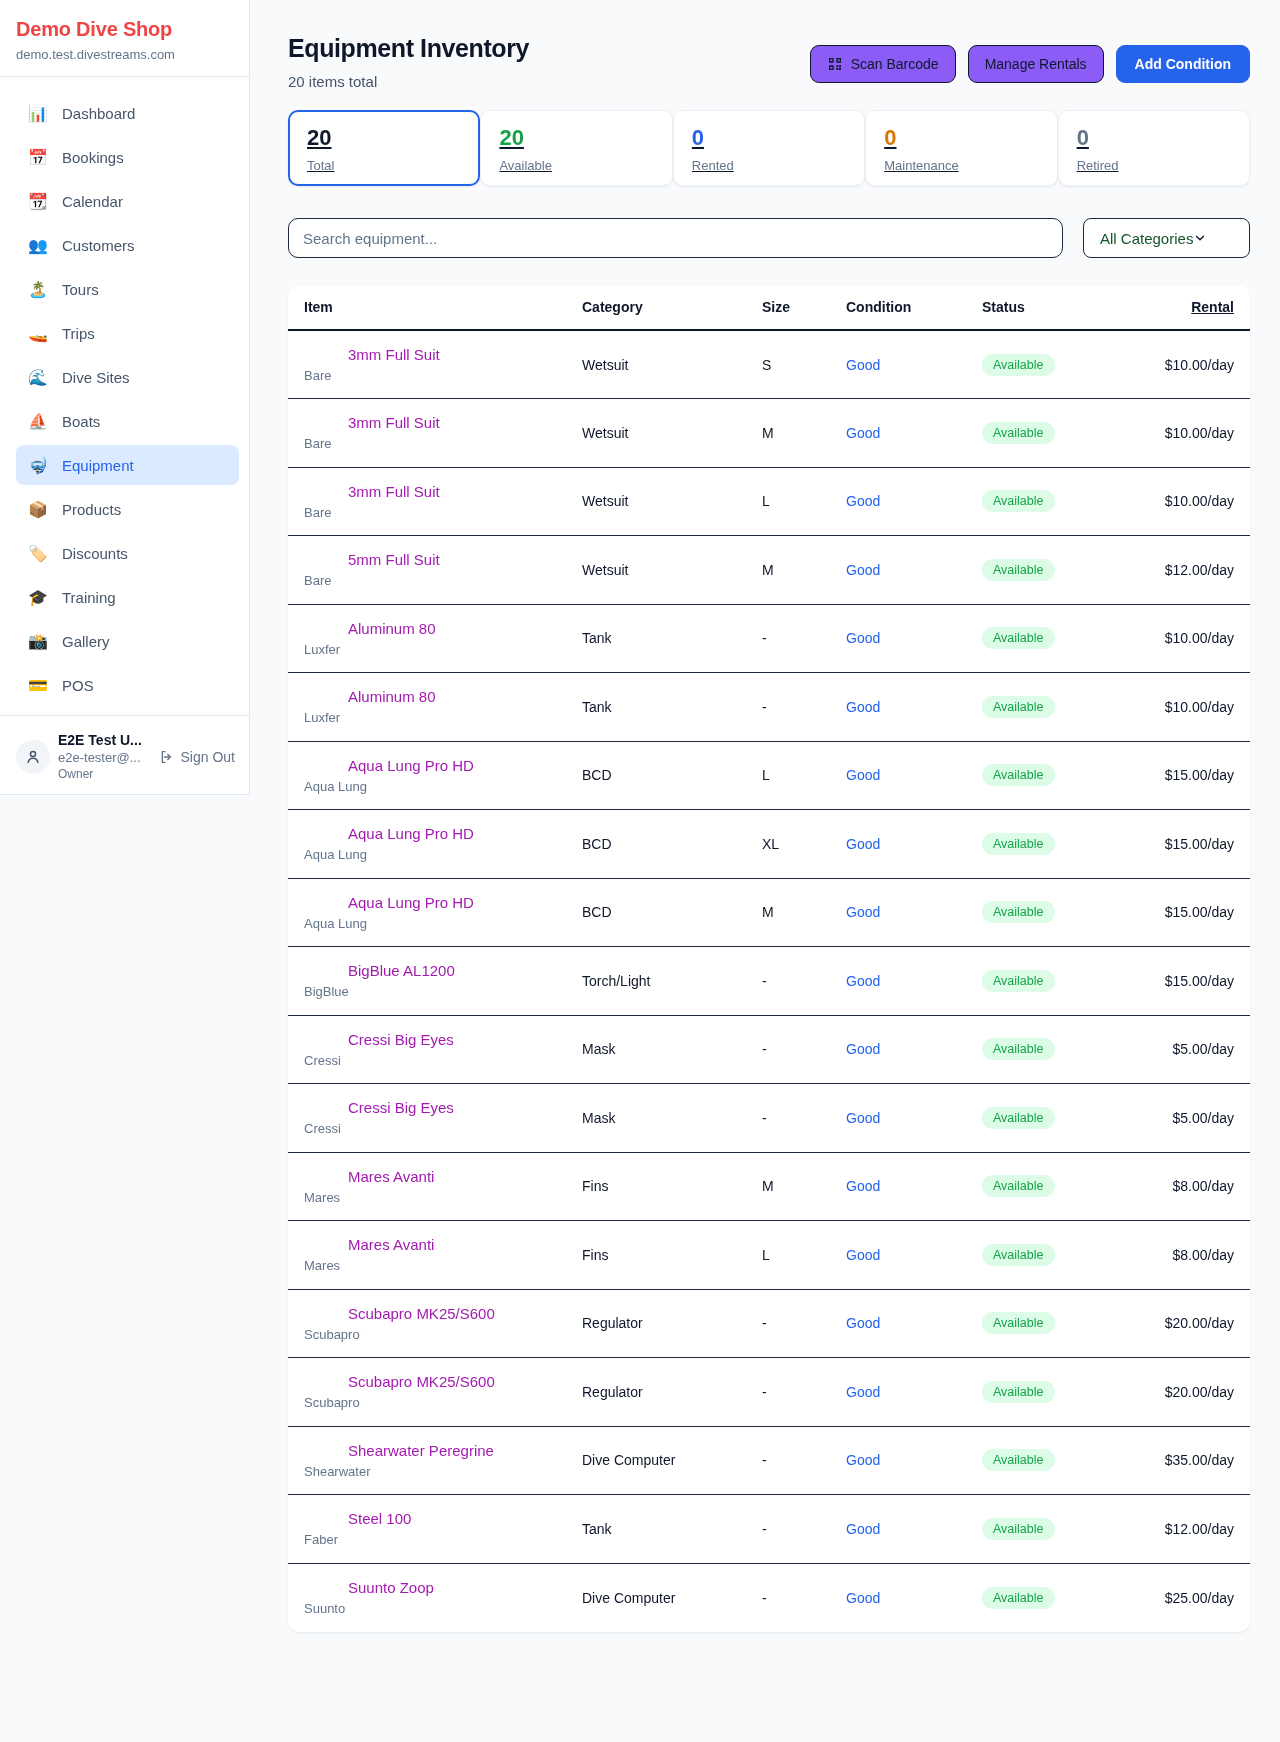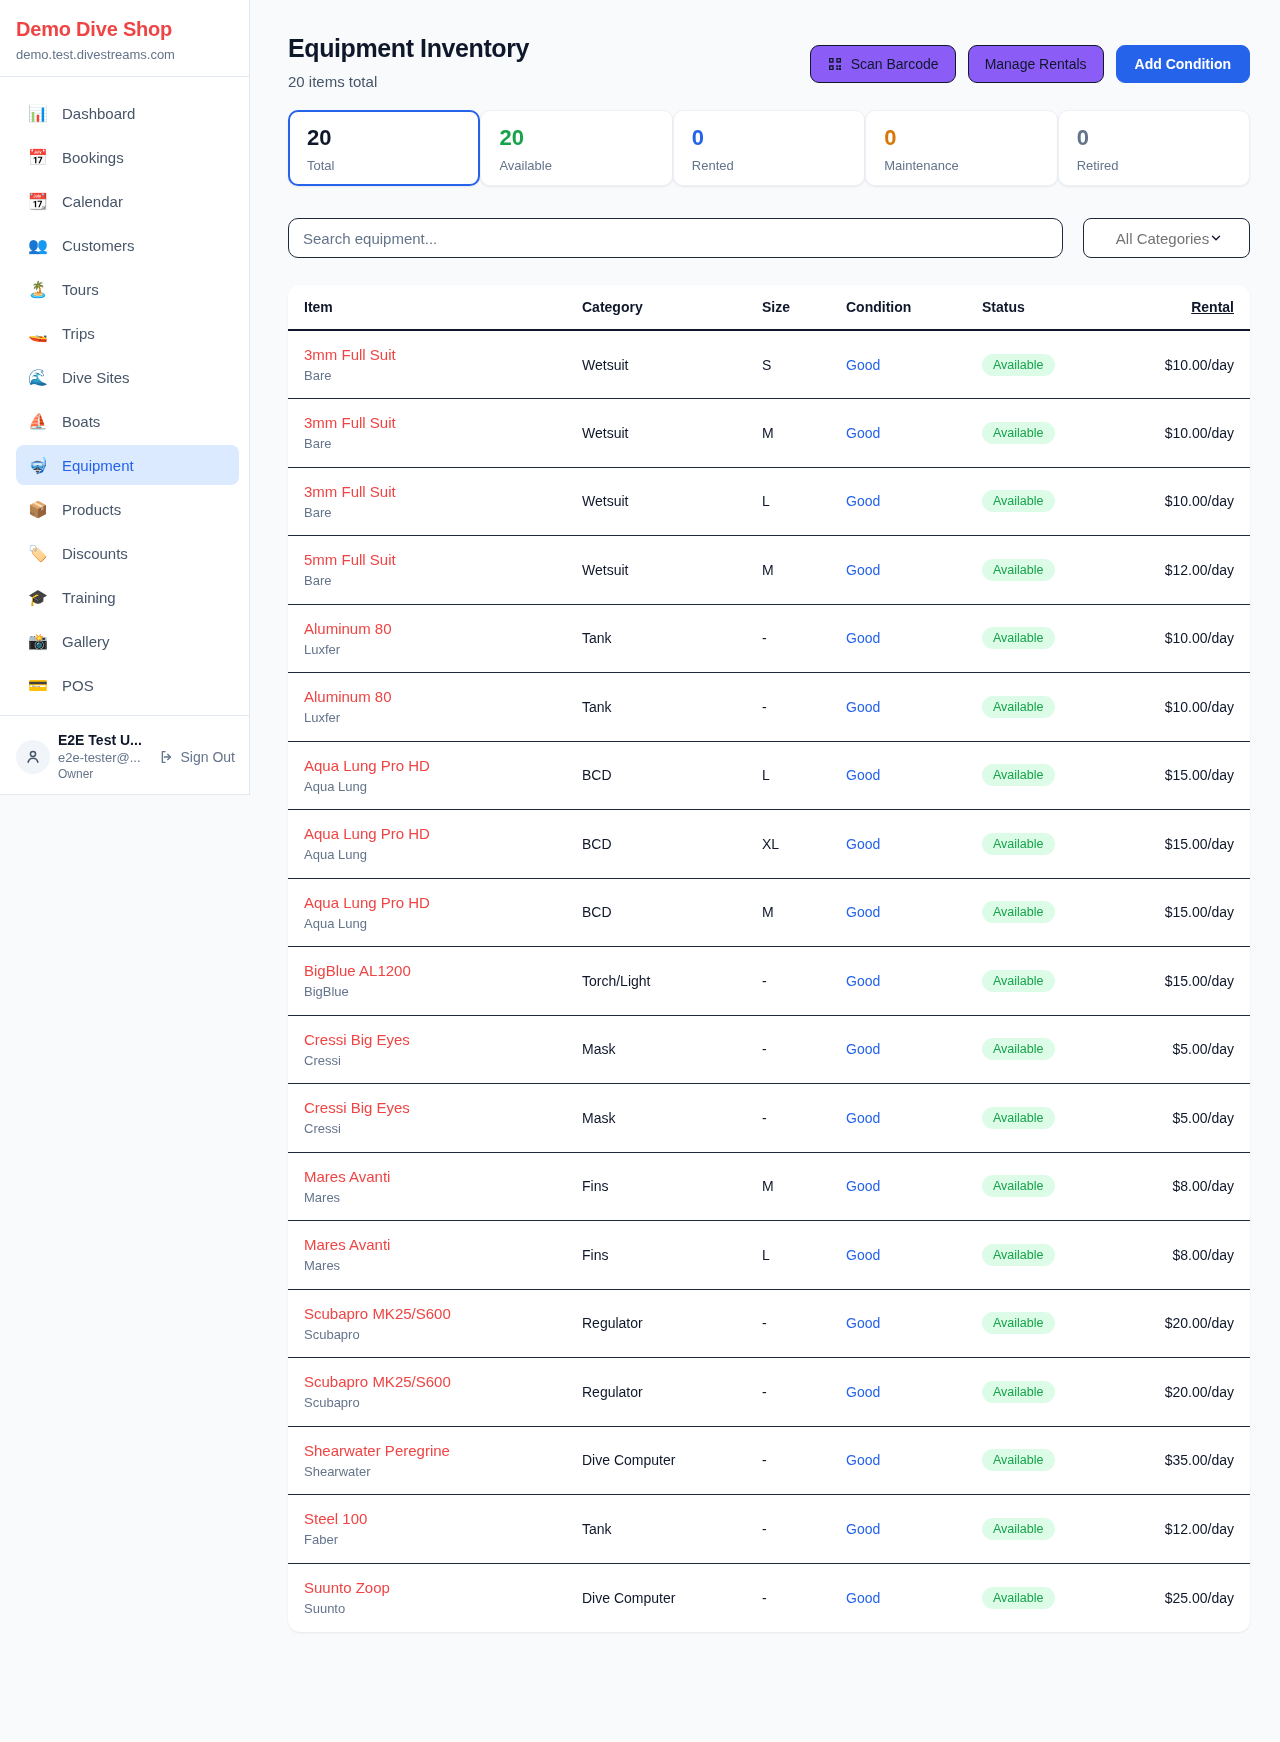--- a/index.html
+++ b/index.html
@@ -54,62 +54,62 @@
   .page-subtitle { font-size:15px; color:#475569; margin-top:10px; }
   .header-actions { margin-left:auto; display:flex; gap:12px; margin-top:4px; }
   .btn {
     height:38px; border-radius:9px; border:1px solid #0f172a;
     background:#8b5cf6; color:#0f172a; font-size:14px; font-weight:500;
     padding:0 16px; display:inline-flex; align-items:center; gap:8px;
     font-family:"Liberation Sans", sans-serif; cursor:pointer;
   }
   .btn-primary { background:#2563eb; border:1px solid #2563eb; color:#fff; font-weight:600; padding:0 18px; }
   
-  .stats { display:flex; margin-top:20px; }
+  .stats { display:flex; margin-top:20px;text-decoration:underline; }
   .stat-card {
     flex:1; height:76px; background:#fff; border-radius:10px;
     padding:14px 18px; box-shadow:0 1px 2px rgba(15,23,42,.08);
     border:1px solid #eef2f6; cursor:pointer;
   }
   .stat-card.selected { border:2px solid #2563eb; padding:13px 17px; }
   .stat-value { font-size:22px; font-weight:bold; }
   .stat-label { font-size:13px; color:#64748b; margin-top:7px; }
   
   .filter-row { display:flex; gap:20px; margin-top:32px; }
   .search-input {
     flex:1; height:40px; border:1px solid #1e293b; border-radius:10px;
     background:#fff; padding:0 14px; font-size:15px; color:#0f172a;
     font-family:"Liberation Sans", sans-serif; outline:none;
   }
   .search-input::placeholder { color:#64748b; }
   .select {
     width:167px; height:40px; border:1px solid #1e293b; border-radius:8px;
-    background:#fff; display:flex; align-items:center; justify-content:center;
-    padding:0 10px 0 16px; font-size:15px; color:#737373; cursor:pointer; flex:none;
+    background:#fff; display:flex; align-items:center; justify-content:flex-start;
+    padding:0 10px 0 16px; font-size:15px; color:#14532d; cursor:pointer; flex:none;
   }
   
   .table-card {
     margin-top:27px; background:#fff; border-radius:12px;
     box-shadow:0 1px 2px rgba(15,23,42,.08); overflow:hidden;
   }
   table { width:100%; border-collapse:collapse; table-layout:fixed; }
   thead th {
     text-align:left; font-size:14px; font-weight:bold; color:#0f172a;
     height:45px; border-bottom:2px solid #0f172a; vertical-align:middle;
   }
   th.col-item   { width:294px; padding-left:16px; }
   th.col-cat    { width:180px; }
   th.col-size   { width:84px; }
   th.col-cond   { width:136px; }
   th.col-status { width:160px; }
   th.col-rental { text-align:right; padding-right:16px;text-decoration:underline; }
   tbody td { height:68.5px; border-top:1px solid #1e293b; vertical-align:middle; font-size:14px; color:#0f172a; }
   tbody tr:first-child td { border-top:none; }
   td.c-item { padding-left:16px; }
-  .item-name { font-size:15px; font-weight:500; color:#ef4444; cursor:pointer; }
+  .item-name { font-size:15px; font-weight:500; color:#a21caf; cursor:pointer;margin-left:44px; }
   .item-brand { font-size:13px; color:#64748b; margin-top:5px; }
   td.c-cond { color:#2563eb; }
   .pill {
     display:inline-block; padding:4px 11px; border-radius:999px;
     background:#dcfce7; color:#16a34a; font-size:12.5px;
   }
   td.c-rental { text-align:right; padding-right:16px; }
   
   .icon-svg { display:block; }
 </style>

